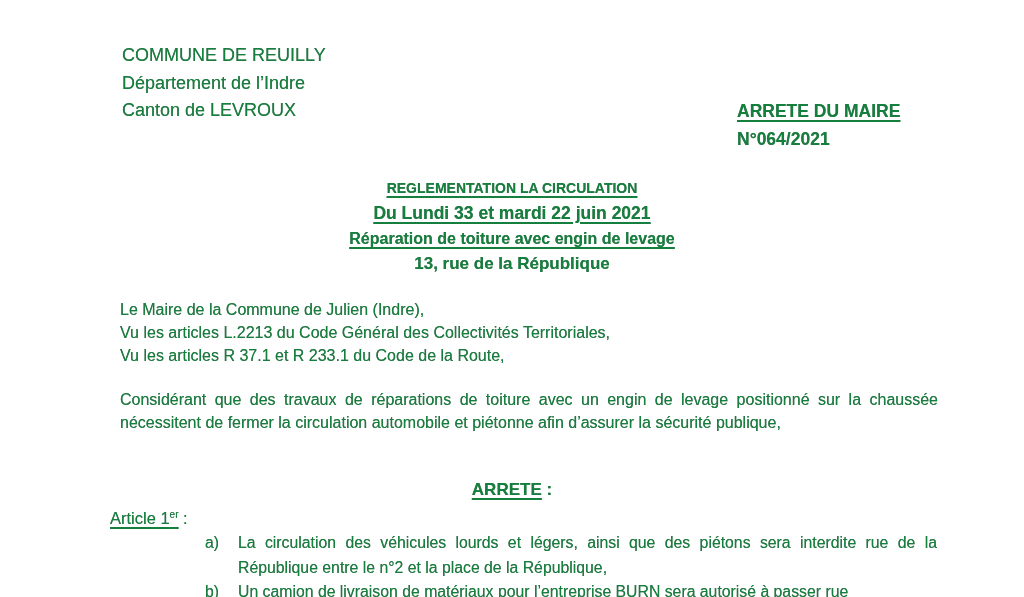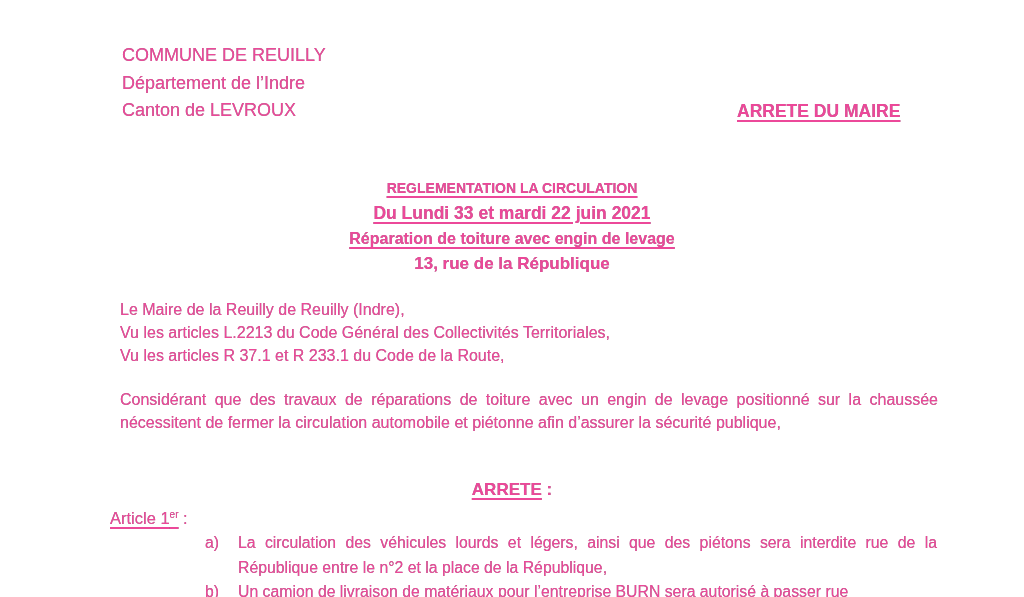--- a/index.html
+++ b/index.html
@@ -4,21 +4,21 @@
 <style>
   html, body { margin: 0; padding: 0; background: #e9e9e9; }
   .page {
     position: relative;
     width: 1024px;
     height: 597px;
     margin: 0 auto;
     background: #ffffff;
     overflow: hidden;
     font-family: "Liberation Sans", sans-serif;
-    color: #ec4899;
+    color: #15803d;
     text-shadow: 0 0 0.6px rgba(30,30,30,0.55);
   }
   .u { text-decoration: underline; text-underline-offset: 3px; text-decoration-thickness: 1.5px; }
 
   .header-left {
     position: absolute; left: 122px; top: 42px;
     font-size: 18px; line-height: 27.5px; white-space: nowrap;
   }
   .header-right {
     position: absolute; left: 737px; top: 97px;
@@ -64,31 +64,32 @@
 <div class="page">
 
   <div class="header-left">
     <div>COMMUNE DE REUILLY</div>
     <div>Département de l’Indre</div>
     <div>Canton de LEVROUX</div>
   </div>
 
   <div class="header-right">
     <div class="u">ARRETE DU MAIRE</div>
+    <div>N°064/2021</div>
   </div>
 
   <div class="title-block">
     <div class="title-line1 u">REGLEMENTATION LA CIRCULATION</div>
     <div class="title-line2 u">Du Lundi 33 et mardi 22 juin 2021</div>
     <div class="title-line3 u">Réparation de toiture avec engin de levage</div>
     <div class="title-line4">13, rue de la République</div>
   </div>
 
   <div class="preamble">
-    <p>Le Maire de la Reuilly de Reuilly (Indre),</p>
+    <p>Le Maire de la Commune de Julien (Indre),</p>
     <p>Vu les articles L.2213 du Code Général des Collectivités Territoriales,</p>
     <p>Vu les articles R 37.1 et R 233.1 du Code de la Route,</p>
     <p class="gap-top">Considérant que des travaux de réparations de toiture avec un engin de levage positionné sur la chaussée nécessitent de fermer la circulation automobile et piétonne afin d’assurer la sécurité publique,</p>
   </div>
 
   <div class="arrete-line">
     <span class="u">ARRETE</span><span> :</span>
   </div>
 
   <div class="article-line">

